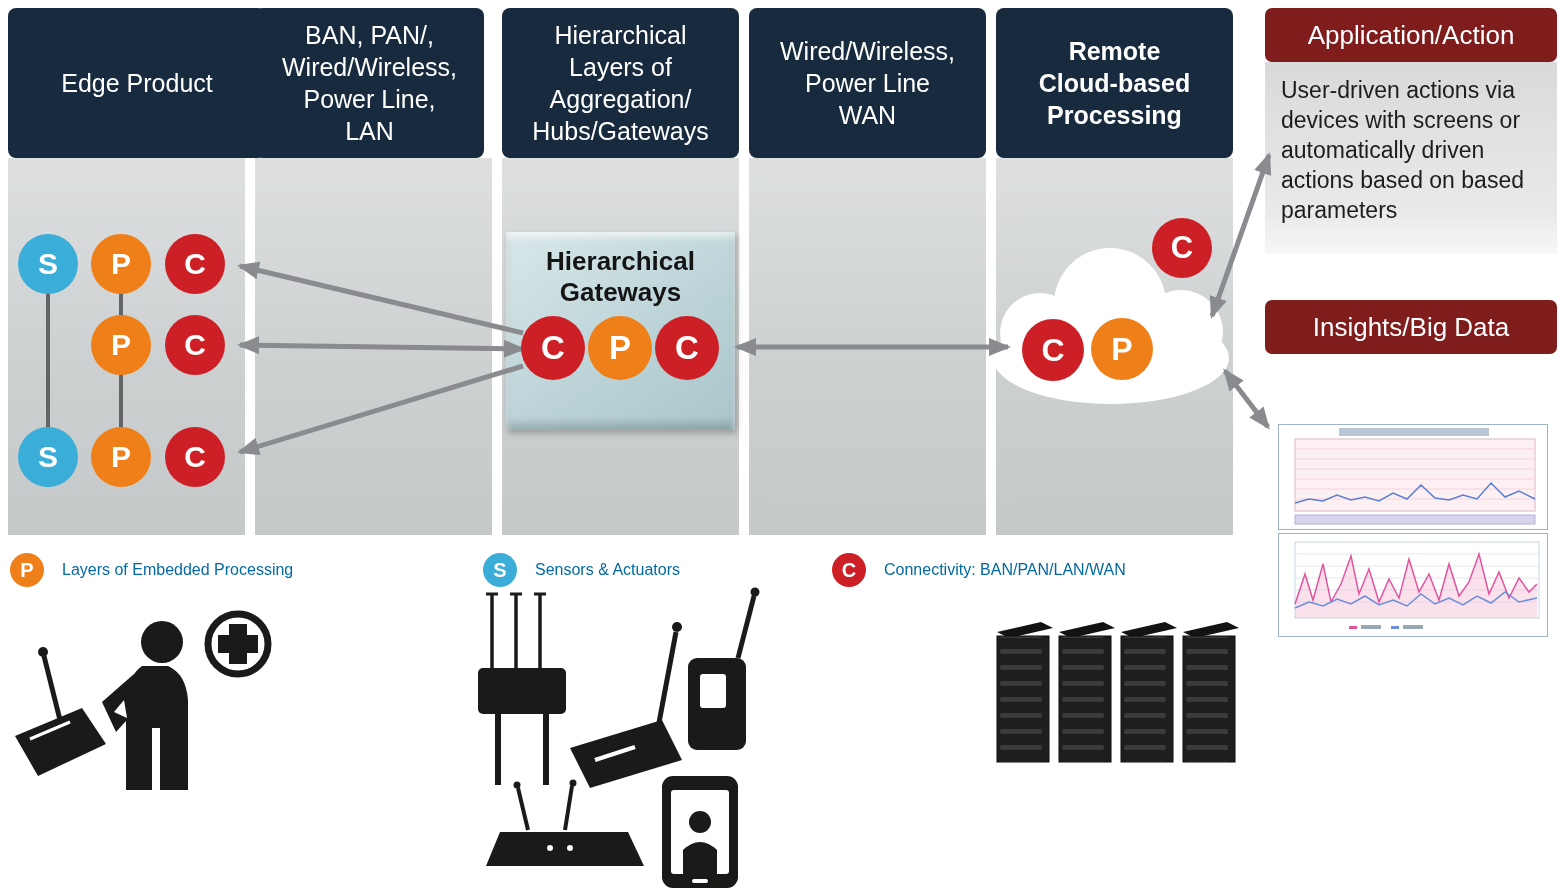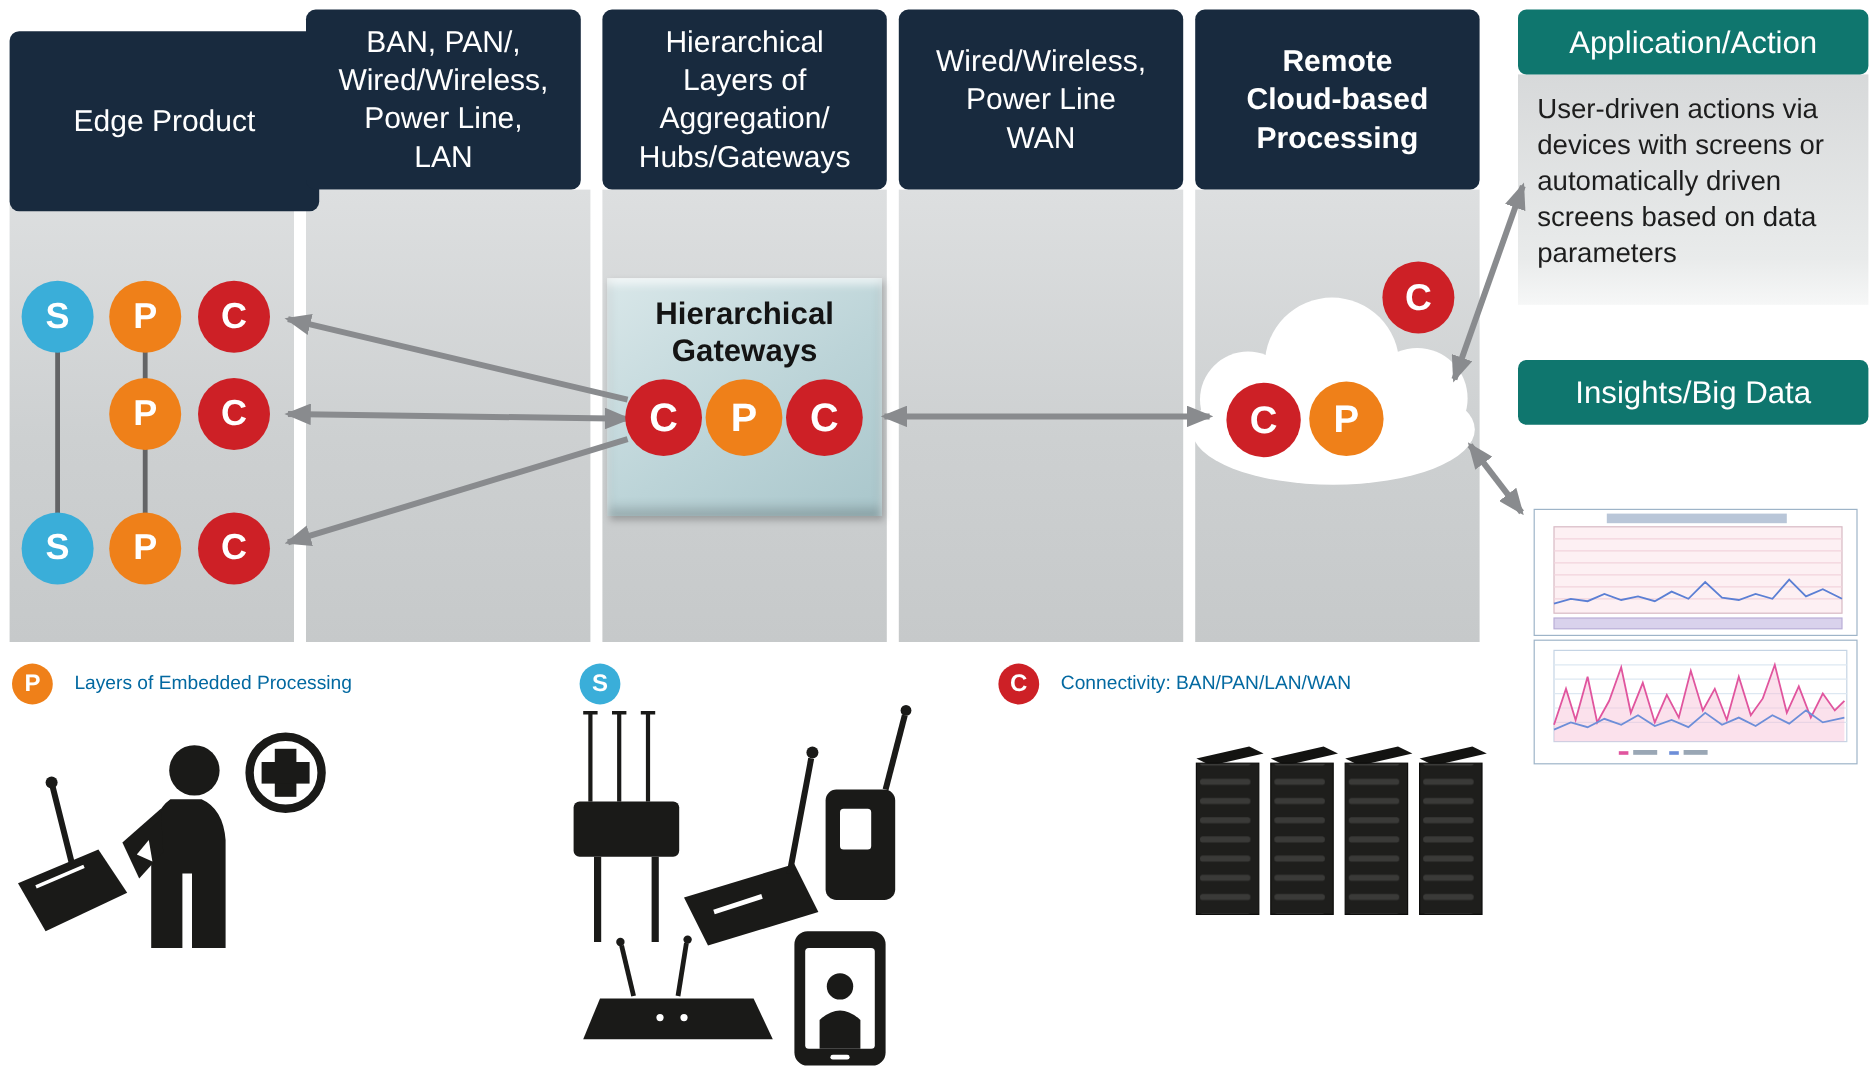--- a/index.html
+++ b/index.html
@@ -13,21 +13,21 @@
     font-size:25px; line-height:1.28; white-space:pre-line; z-index:1;
   }
   .col-body {
     position:absolute; top:158px; height:377px;
     background:linear-gradient(180deg,#dddfe0 0%, #cdd0d1 55%, #c6c9ca 100%);
     z-index:0;
   }
 
   .panel-header {
     position:absolute; height:54px; width:292px; left:1265px;
-    background:#0f766e; color:#ffffff; border-radius:7px;
+    background:#7f1d1d; color:#ffffff; border-radius:7px;
     display:flex; align-items:center; justify-content:center;
     font-size:26px; z-index:1;
   }
   .panel-body {
     position:absolute; width:292px; left:1265px;
     background:linear-gradient(180deg,#d7d9da 0%, #e9ebeb 80%, #f6f7f7 100%);
     color:#1d1d1d; font-size:23px; line-height:1.3; padding:14px 16px; z-index:0;
   }
 
   .node {
@@ -65,21 +65,21 @@
   .chart-box {
     position:absolute; left:1278px; width:270px; background:#ffffff;
     border:1px solid #9eb4c8; z-index:2;
   }
 </style>
 </head>
 <body>
 
 <div class="canvas">
 
-  <div class="col-header" style="left:8px;   width:258px;margin-top:18px;">Edge Product</div>
+  <div class="col-header" style="left:8px;   width:258px;">Edge Product</div>
   <div class="col-header" style="left:255px; width:229px;">BAN, PAN/,
 Wired/Wireless,
 Power Line,
 LAN</div>
   <div class="col-header" style="left:502px; width:237px;">Hierarchical
 Layers of
 Aggregation/
 Hubs/Gateways</div>
   <div class="col-header" style="left:749px; width:237px;">Wired/Wireless,
 Power Line
@@ -88,21 +88,21 @@
 Cloud-based
 Processing</div>
 
   <div class="col-body" style="left:8px;   width:237px;"></div>
   <div class="col-body" style="left:255px; width:237px;"></div>
   <div class="col-body" style="left:502px; width:237px;"></div>
   <div class="col-body" style="left:749px; width:237px;"></div>
   <div class="col-body" style="left:996px; width:237px;"></div>
 
   <div class="panel-header" style="top:8px;">Application/Action</div>
-  <div class="panel-body" style="top:62px; height:192px;">User-driven actions via devices with screens or automatically driven screens based on data parameters</div>
+  <div class="panel-body" style="top:62px; height:192px;">User-driven actions via devices with screens or automatically driven actions based on based parameters</div>
 
   <div class="panel-header" style="top:300px;">Insights/Big Data</div>
 
   <svg class="underlay" style="left:985px; top:238px;" width="252" height="170" viewBox="0 0 252 170">
     <ellipse cx="126" cy="120" rx="118" ry="46" fill="#ffffff"></ellipse>
     <circle cx="55" cy="95" r="40" fill="#ffffff"></circle>
     <circle cx="125" cy="66" r="56" fill="#ffffff"></circle>
     <circle cx="196" cy="94" r="42" fill="#ffffff"></circle>
   </svg>
 
@@ -148,20 +148,21 @@
   <div class="node node-cloud n-c" style="left:1022px; top:319px;">C</div>
   <div class="node node-cloud n-p" style="left:1091px; top:318px;">P</div>
   <div class="node node-float n-c" style="left:1152px; top:218px;">C</div>
 
   <div class="legend-group" style="left:10px; top:553px;">
     <div class="node node-legend n-p">P</div>
     <div class="legend-label">Layers of Embedded Processing</div>
   </div>
   <div class="legend-group" style="left:483px; top:553px;">
     <div class="node node-legend n-s">S</div>
+    <div class="legend-label">Sensors &amp; Actuators</div>
   </div>
   <div class="legend-group" style="left:832px; top:553px;">
     <div class="node node-legend n-c">C</div>
     <div class="legend-label">Connectivity: BAN/PAN/LAN/WAN</div>
   </div>
 
   <svg class="underlay" style="left:10px; top:608px;" width="265" height="195" viewBox="0 0 265 195">
     <g>
       <polygon points="5,128 72,100 96,136 28,168" fill="#1a1a18"></polygon>
       <line x1="20" y1="131" x2="60" y2="114" stroke="#ffffff" stroke-width="3"></line>

